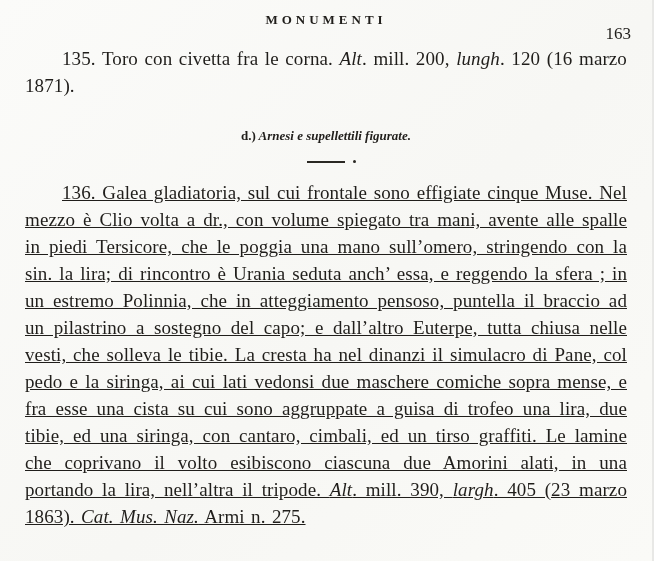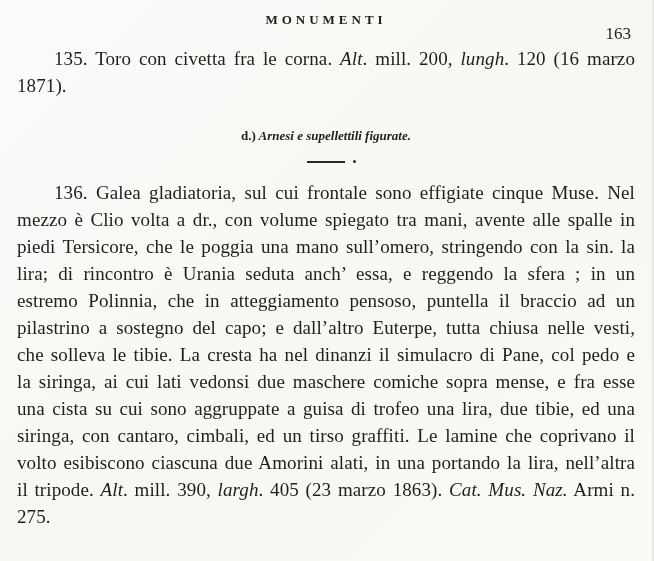--- a/index.html
+++ b/index.html
@@ -36,21 +36,21 @@
     position: absolute;
     right: 4px;
     top: 16px;
     font-size: 17px;
   }
   p.entry {
     font-size: 19px;
     line-height: 27px;
     text-align: justify;
     text-indent: 37px;
-    margin: 0;
+    margin: 8px;
     letter-spacing: 0.1px;
     word-spacing: 1.5px;
   }
   #entry-135 {
     margin-top: 15px;
   }
   .section-heading {
     margin: 25px 0 0 0;
     text-align: center;
     font-size: 13px;
@@ -69,20 +69,21 @@
     position: absolute;
     left: 46px;
     top: -1px;
     width: 3px;
     height: 3px;
     border-radius: 50%;
     background: #2a2823;
   }
   #entry-136 {
     margin-top: 16px;
+    text-decoration: underline;
   }
   .it { font-style: italic; }
   .bd { font-weight: bold; }
 </style>
 </head>
 <body>
 
 <div class="page">
 
   <div class="running-head">

